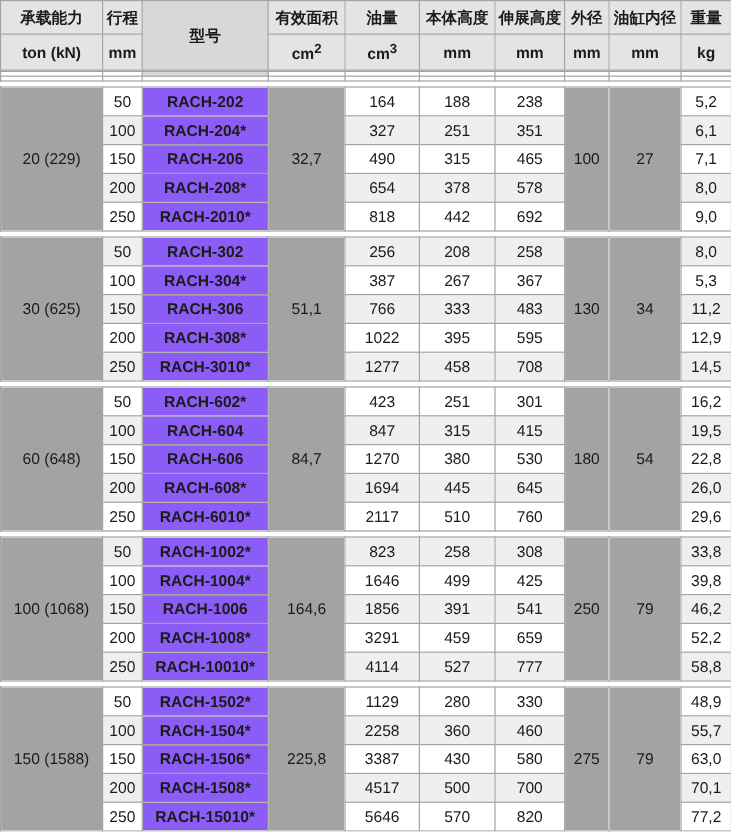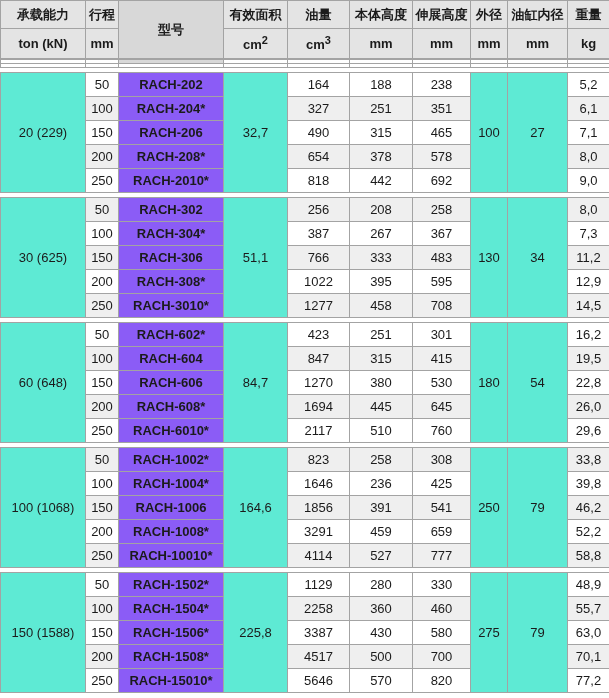--- a/index.html
+++ b/index.html
@@ -35,21 +35,21 @@
   #header-table th.model-col{background:#d8d8d8;}
   #header-table sup{font-size:11px;font-weight:bold;}
   
   #spacer-table{margin-top:0;}
   #spacer-table td{height:3px;line-height:3px;background:#ffffff;border:1px solid #a3a3a3;}
   #spacer-table td.model-col{background:#d8d8d8;}
   
   table.group-table{margin-top:4px;}
   table.group-table td{height:23px;}
   td.model-cell{background:#8b5cf6;font-weight:bold;}
-  td.merged-cell{background:#5eead4;}
+  td.merged-cell{background:#a3a3a3;}
   tr.striped td.stripe{background:#efefef;}
 </style>
 </head>
 <body>
 
 <div id="spec-sheet">
 
   <table id="header-table">
     <colgroup>
       <col class="c0">
@@ -217,21 +217,21 @@
             <td class="merged-cell" rowspan="5">130</td>
             <td class="merged-cell" rowspan="5">34</td>
             <td class="stripe">8,0</td>
           </tr>
           <tr>
             <td class="stripe">100</td>
             <td class="model-cell">RACH-304*</td>
             <td class="stripe">387</td>
             <td class="stripe">267</td>
             <td class="stripe">367</td>
-            <td class="stripe">7,3</td>
+            <td class="stripe">5,3</td>
           </tr>
           <tr class="striped">
             <td class="stripe">150</td>
             <td class="model-cell">RACH-306</td>
             <td class="stripe">766</td>
             <td class="stripe">333</td>
             <td class="stripe">483</td>
             <td class="stripe">11,2</td>
           </tr>
           <tr>
@@ -335,21 +335,21 @@
             <td class="stripe">258</td>
             <td class="stripe">308</td>
             <td class="merged-cell" rowspan="5">250</td>
             <td class="merged-cell" rowspan="5">79</td>
             <td class="stripe">33,8</td>
           </tr>
           <tr>
             <td class="stripe">100</td>
             <td class="model-cell">RACH-1004*</td>
             <td class="stripe">1646</td>
-            <td class="stripe">236</td>
+            <td class="stripe">499</td>
             <td class="stripe">425</td>
             <td class="stripe">39,8</td>
           </tr>
           <tr class="striped">
             <td class="stripe">150</td>
             <td class="model-cell">RACH-1006</td>
             <td class="stripe">1856</td>
             <td class="stripe">391</td>
             <td class="stripe">541</td>
             <td class="stripe">46,2</td>

